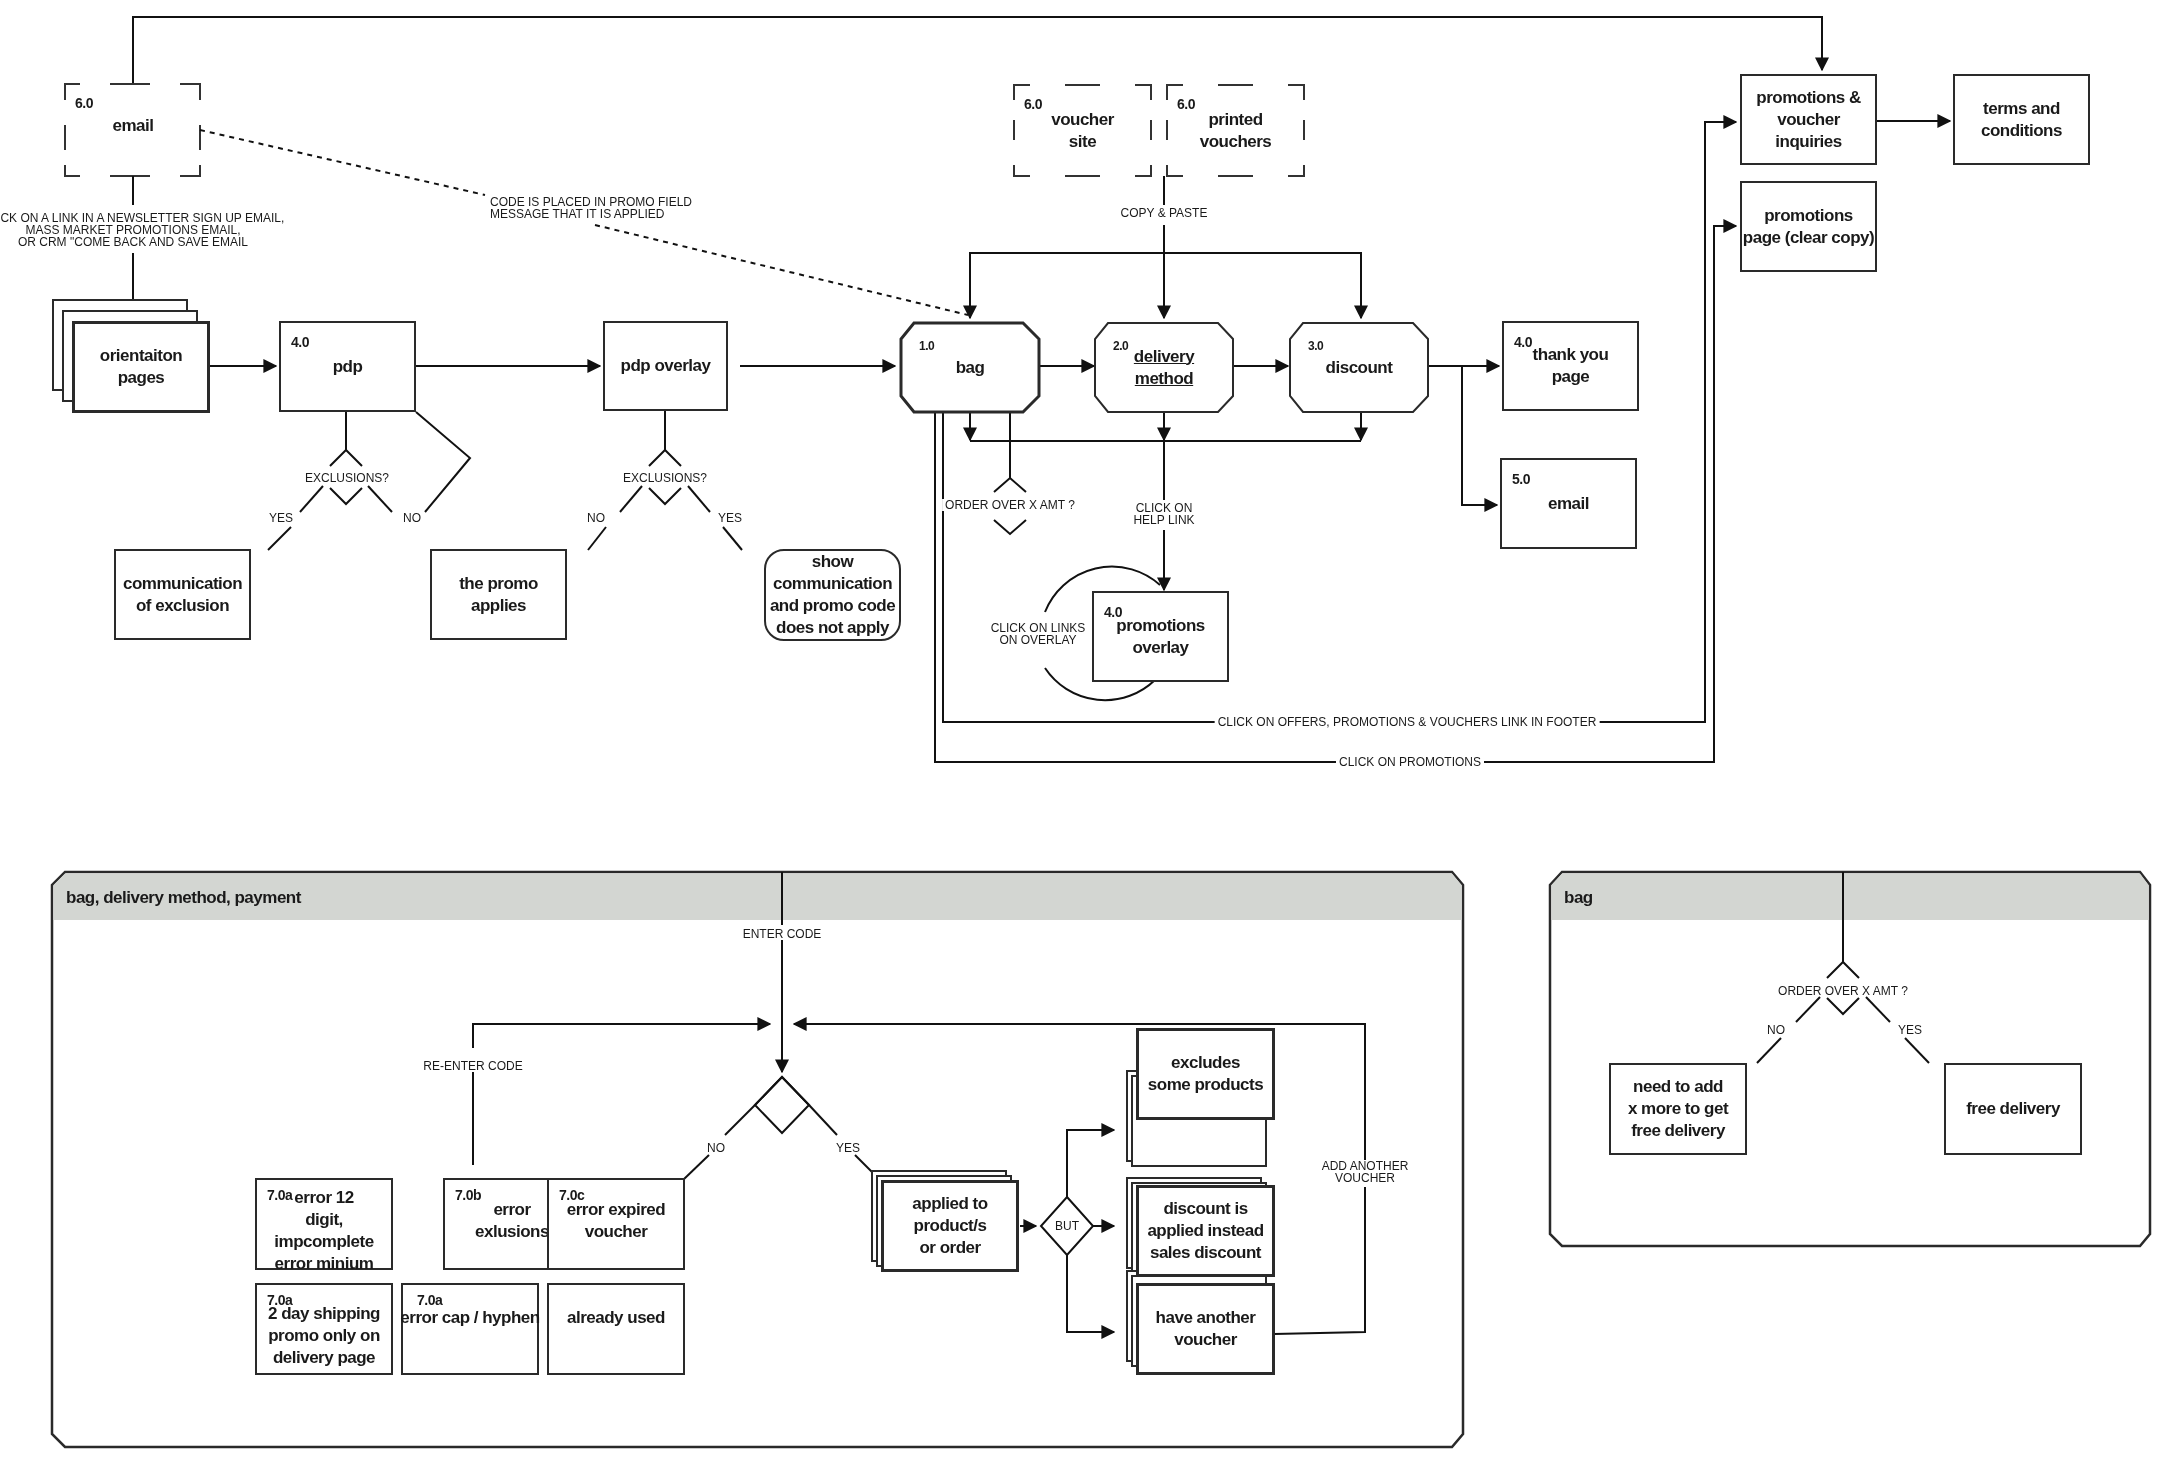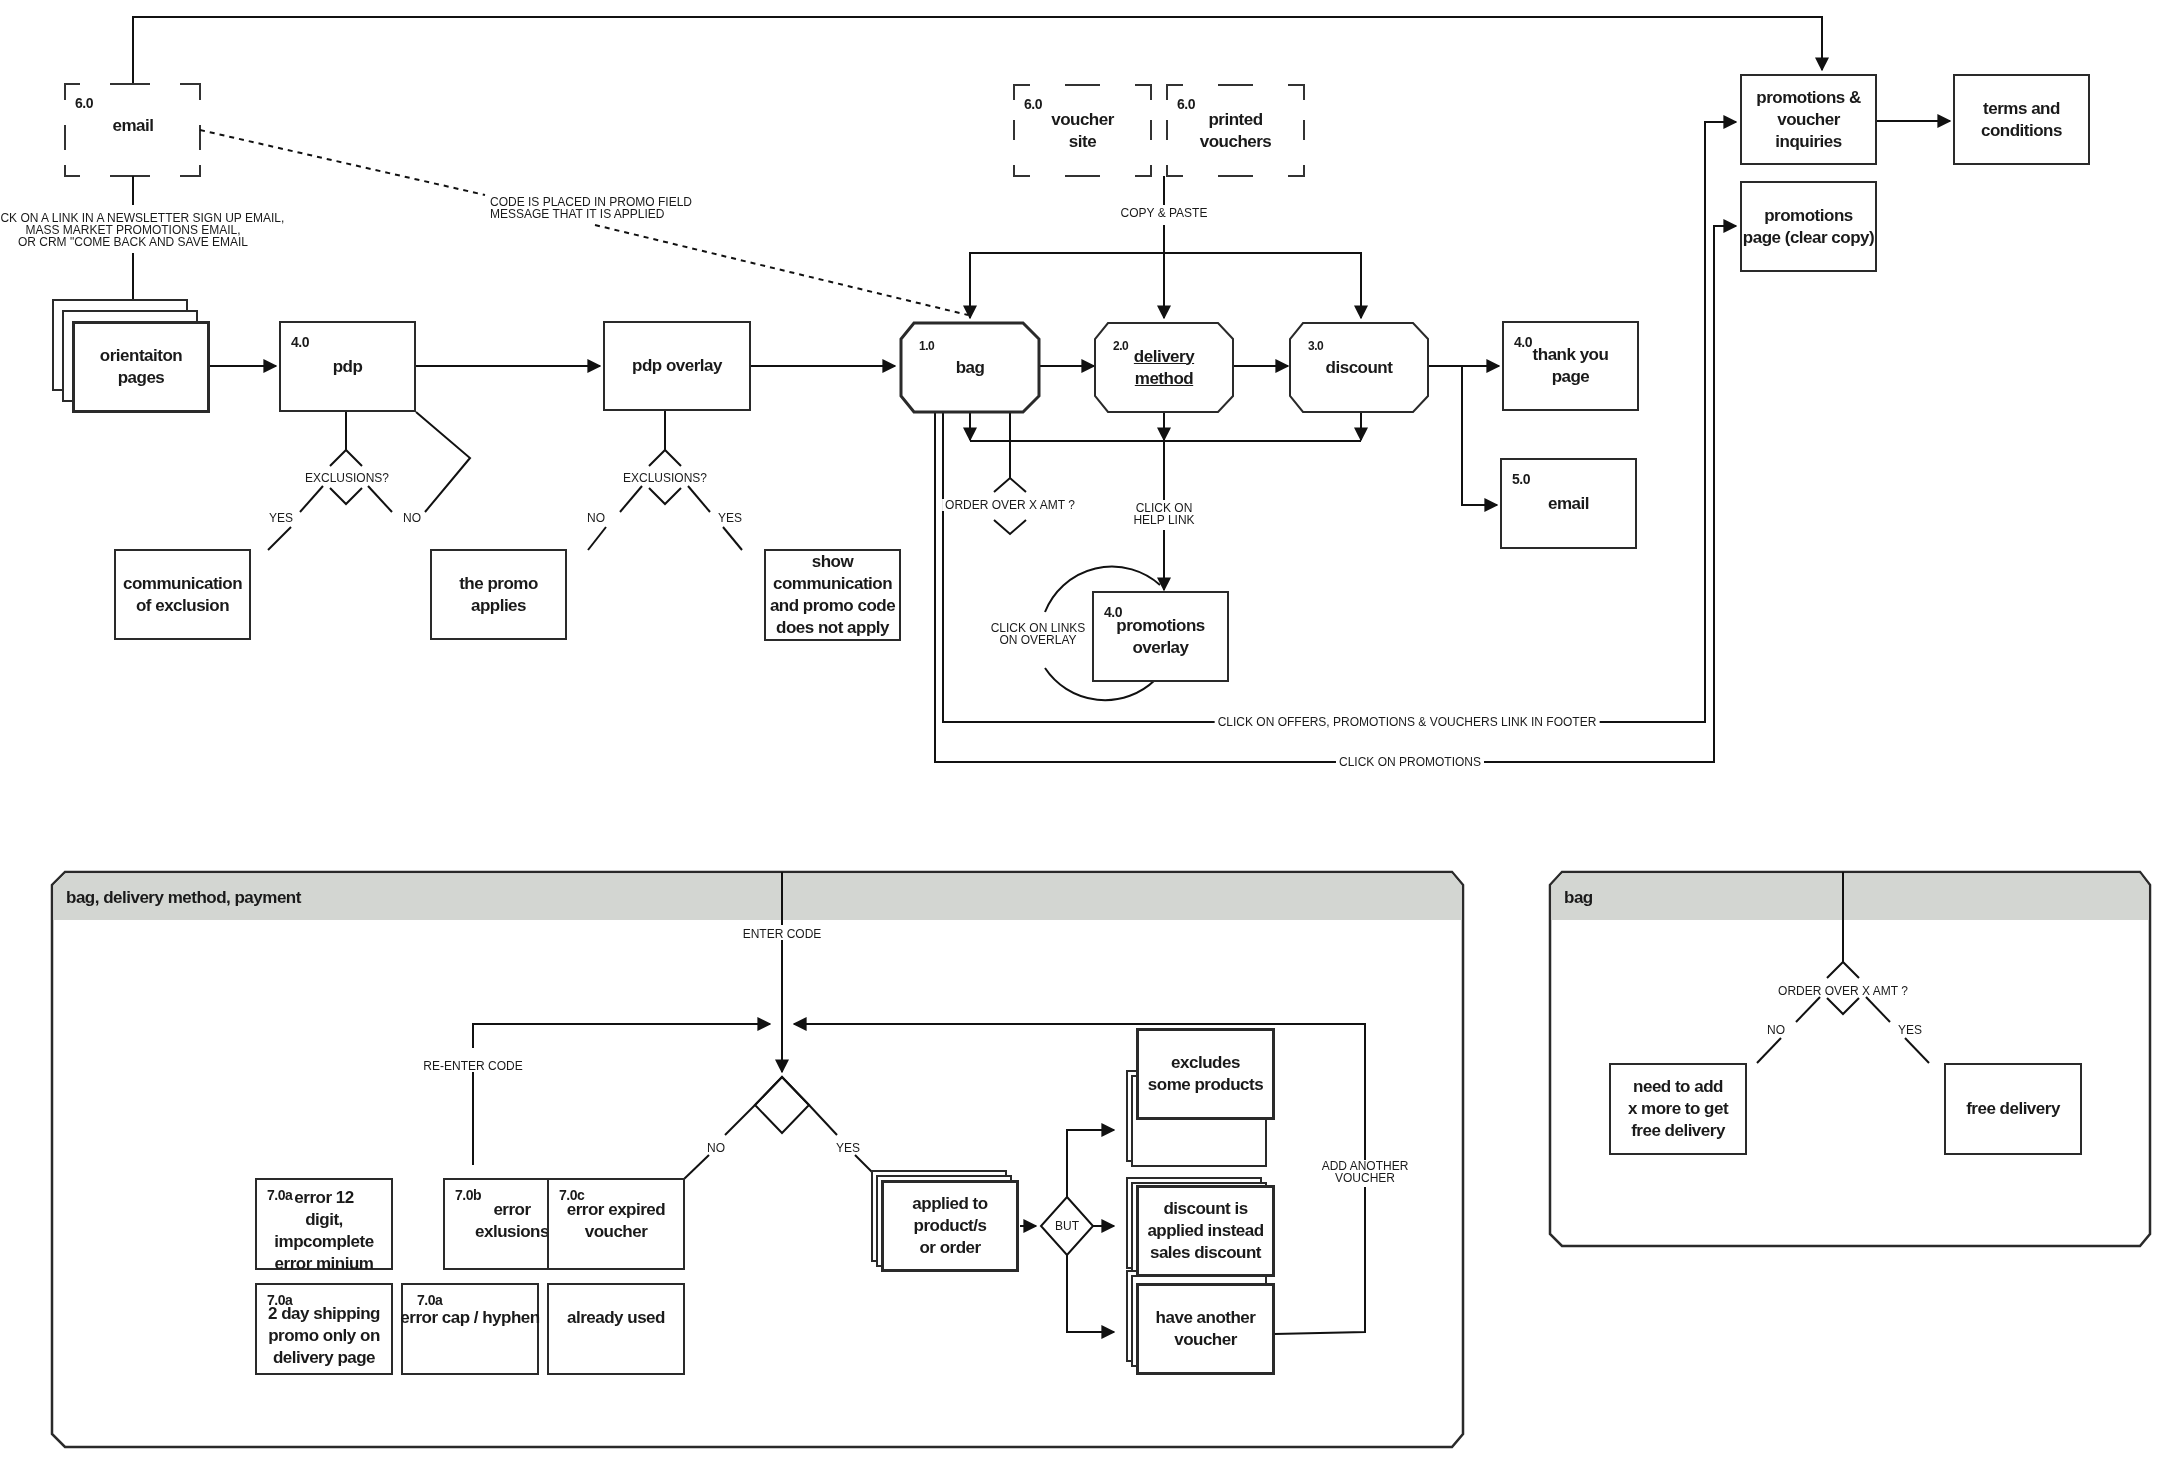--- a/index.html
+++ b/index.html
@@ -201,21 +201,21 @@
 </div>
 
 <div class="node thick" style="left:72px;top:321px;width:138px;height:92px;">
   <span class="lbl">orientaiton
 pages</span>
 </div>
 <div class="node" style="left:279px;top:321px;width:137px;height:91px;">
   <span class="num">4.0</span>
   <span class="lbl">pdp</span>
 </div>
-<div class="node" style="left:603px;top:321px;width:148px;height:90px;">
+<div class="node" style="left:603px;top:321px;width:125px;height:90px;">
   <span class="lbl">pdp overlay</span>
 </div>
 
 <div class="octo" style="left:901px;top:323px;width:138px;height:89px;">
   <span class="num">1.0</span>
   <span class="lbl">bag</span>
 </div>
 <div class="octo" style="left:1095px;top:323px;width:138px;height:89px;text-decoration:underline;">
   <span class="num">2.0</span>
   <span class="lbl">delivery
@@ -255,21 +255,21 @@
 </div>
 
 <div class="node" style="left:114px;top:549px;width:137px;height:91px;">
   <span class="lbl">communication
 of exclusion</span>
 </div>
 <div class="node" style="left:430px;top:549px;width:137px;height:91px;">
   <span class="lbl">the promo
 applies</span>
 </div>
-<div class="node" style="left:764px;top:549px;width:137px;height:92px;">
+<div class="node" style="left:764px;top:549px;width:137px;height:92px;border-radius:20px;">
   <span class="lbl">show
 communication
 and promo code
 does not apply</span>
 </div>
 
 <div class="edge-label" style="left:133px;top:212px;">CLICK ON A LINK IN A NEWSLETTER SIGN UP EMAIL,
 MASS MARKET PROMOTIONS EMAIL,
 OR CRM "COME BACK AND SAVE EMAIL</div>
 <div class="edge-label left" style="left:487px;top:196px;">CODE IS PLACED IN PROMO FIELD

